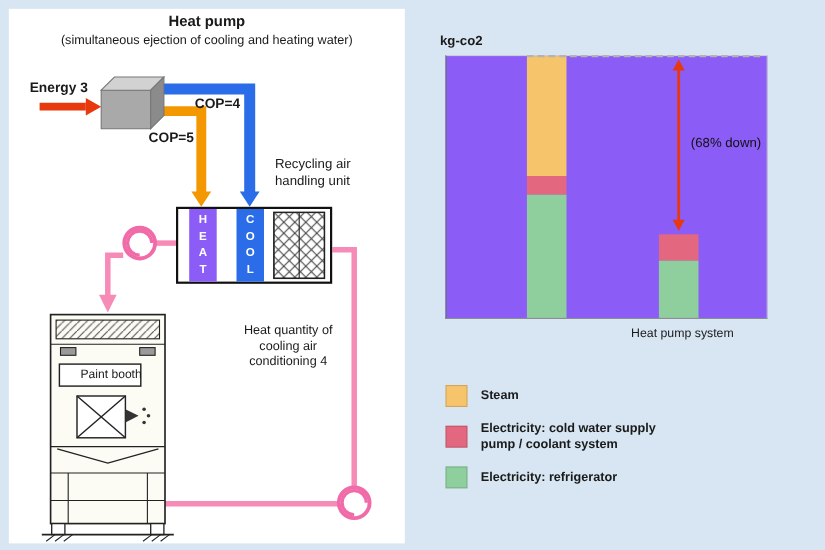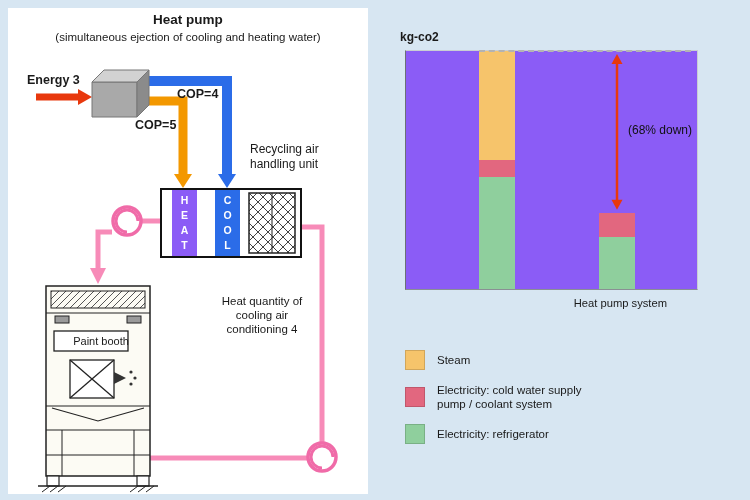--- a/index.html
+++ b/index.html
@@ -36,21 +36,21 @@
         box-sizing:border-box;z-index:2;}
   .bar{position:absolute;bottom:0;display:flex;flex-direction:column-reverse;}
   .dashed-line{position:absolute;height:0;border-top:2px dashed #b3b3b3;}
   .arrow-svg{position:absolute;left:0;top:0;overflow:visible;}
   .annotation{position:absolute;font-size:12px;white-space:nowrap;color:#111;}
   .cat{position:absolute;font-size:11.2px;line-height:14px;text-align:center;z-index:4;}
   .legend{position:absolute;left:405px;top:350px;width:292px;display:flex;
           flex-direction:column;gap:13px;z-index:4;}
   .legend-row{display:flex;align-items:center;gap:12px;}
   .swatch{width:20px;height:20px;flex:0 0 20px;border:1px solid rgba(0,0,0,0.15);box-sizing:border-box;}
-  .legend-label{font-size:11.5px;line-height:14px;max-width:165px;}
+  .legend-label{font-size:11.5px;line-height:14px;max-width:165px;font-weight:bold;}
 </style>
 </head>
 <body>
 
 <div class="page">
 
   <div class="panel"></div>
 
   <svg class="art" width="750" height="500" viewBox="0 0 750 500">
     <defs>

